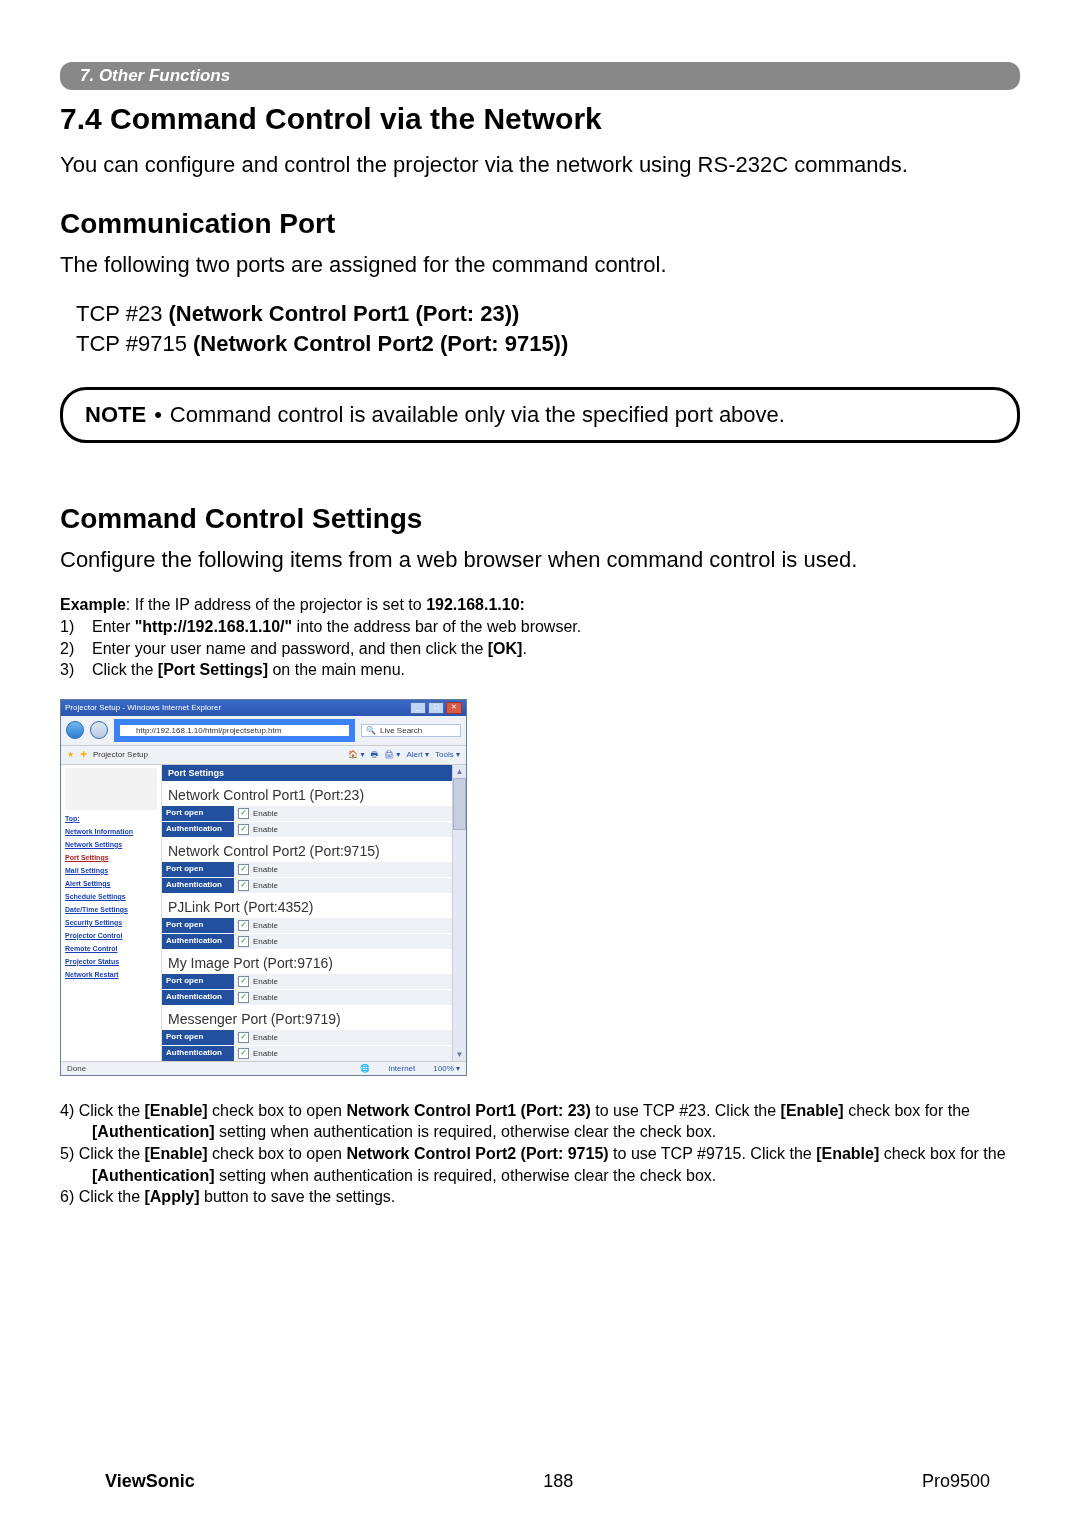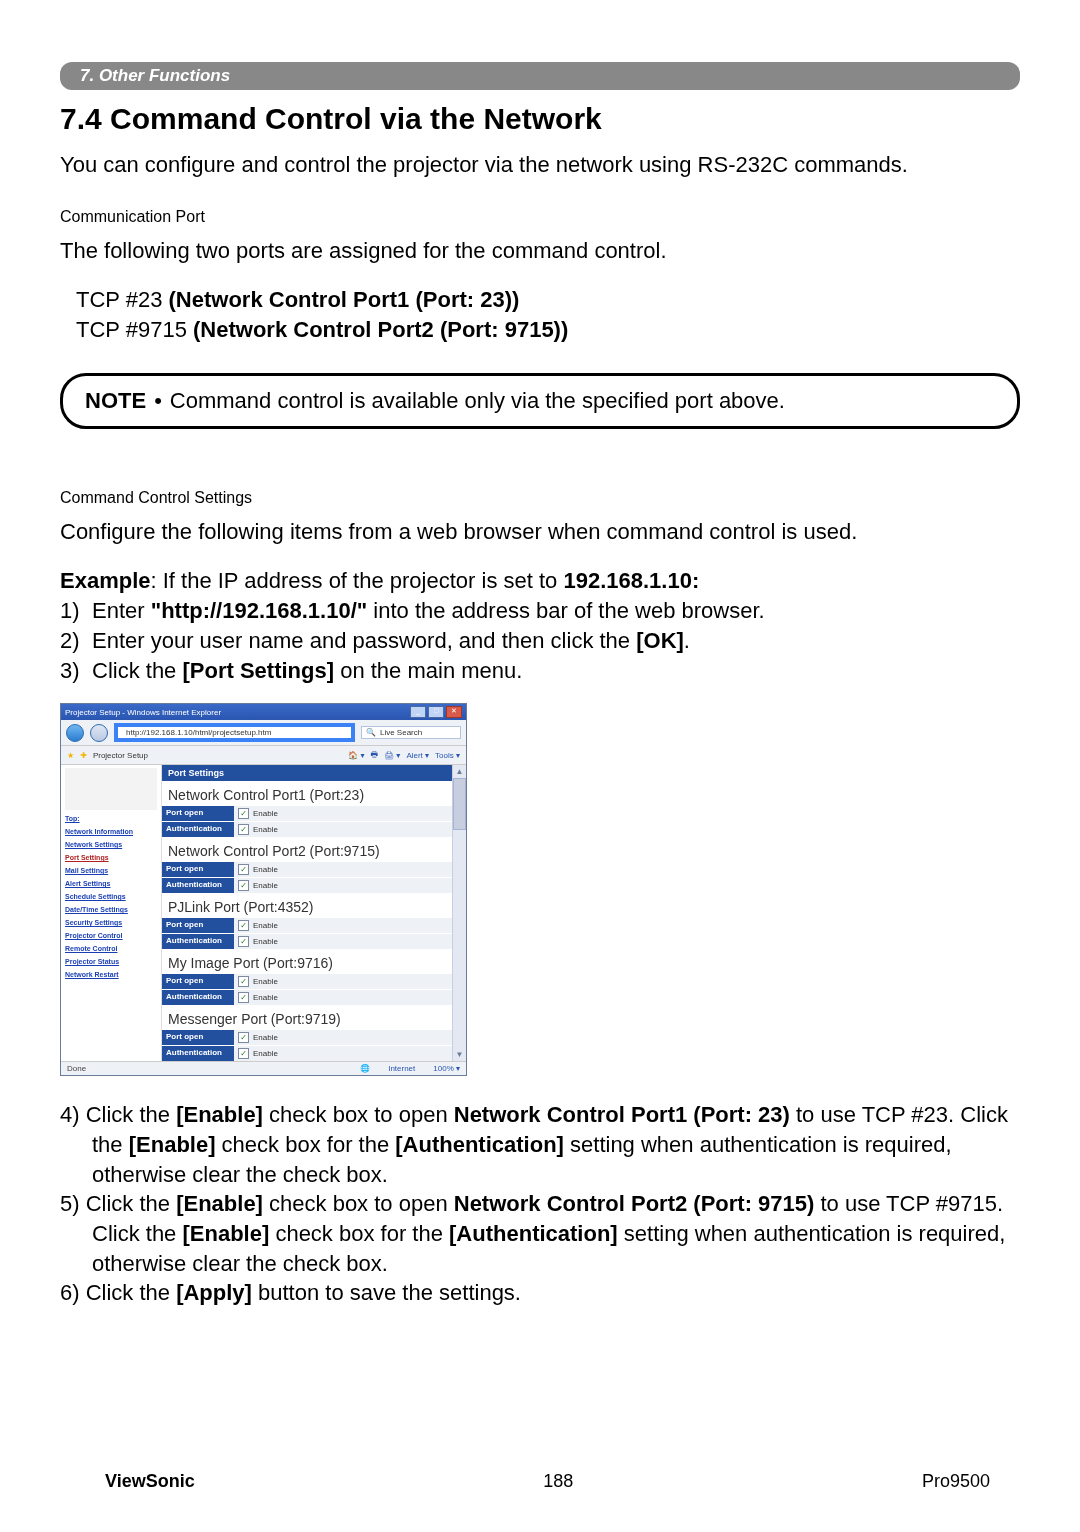--- a/index.html
+++ b/index.html
@@ -31,22 +31,22 @@
     font-size: 30px;
     font-weight: 900;
     margin: 0 0 14px 0;
   }
   p.body {
     font-size: 22px;
     margin: 0 0 20px 0;
     line-height: 1.35;
   }
   h2.subhead {
-    font-size: 16px;
-    font-weight: 400;
+    font-size: 28px;
+    font-weight: 700;
     margin: 28px 0 10px 0;
   }
   .indent-block {
     margin-left: 16px;
     font-size: 22px;
     line-height: 1.35;
   }
   .note-box {
     border: 3px solid #000;
     border-radius: 26px;
@@ -54,21 +54,21 @@
     margin: 28px 0 20px 0;
     font-size: 22px;
     display: flex;
     align-items: flex-start;
     gap: 8px;
   }
   .note-label {
     font-weight: 900;
   }
   .steps {
-    font-size: 22px;
+    font-size: 16px;
     line-height: 1.35;
   }
   .steps .row {
     display: flex;
   }
   .steps .num {
     min-width: 32px;
   }
   .hang {
     padding-left: 32px;
@@ -109,22 +109,22 @@
     border-bottom: 1px solid #ccc;
   }
   .ss-navarrow {
     width: 16px; height: 16px; border-radius: 50%;
     background: linear-gradient(#6fb8f0, #2a7cd0);
     border: 1px solid #2a6bb0;
   }
   .ss-url {
     flex: 1;
     background: #fff;
-    border: 4px solid #3b82f6;
-    padding: 1px 8px;
+    border: 6px solid #3b82f6;
+    padding: 1px 16px;
     font-size: 8px;
   }
   .ss-search {
     width: 90px;
     background: #fff;
     border: 1px solid #b5c4de;
     padding: 1px 4px;
     font-size: 8px;
     display: flex; gap: 4px; align-items: center;
   }

